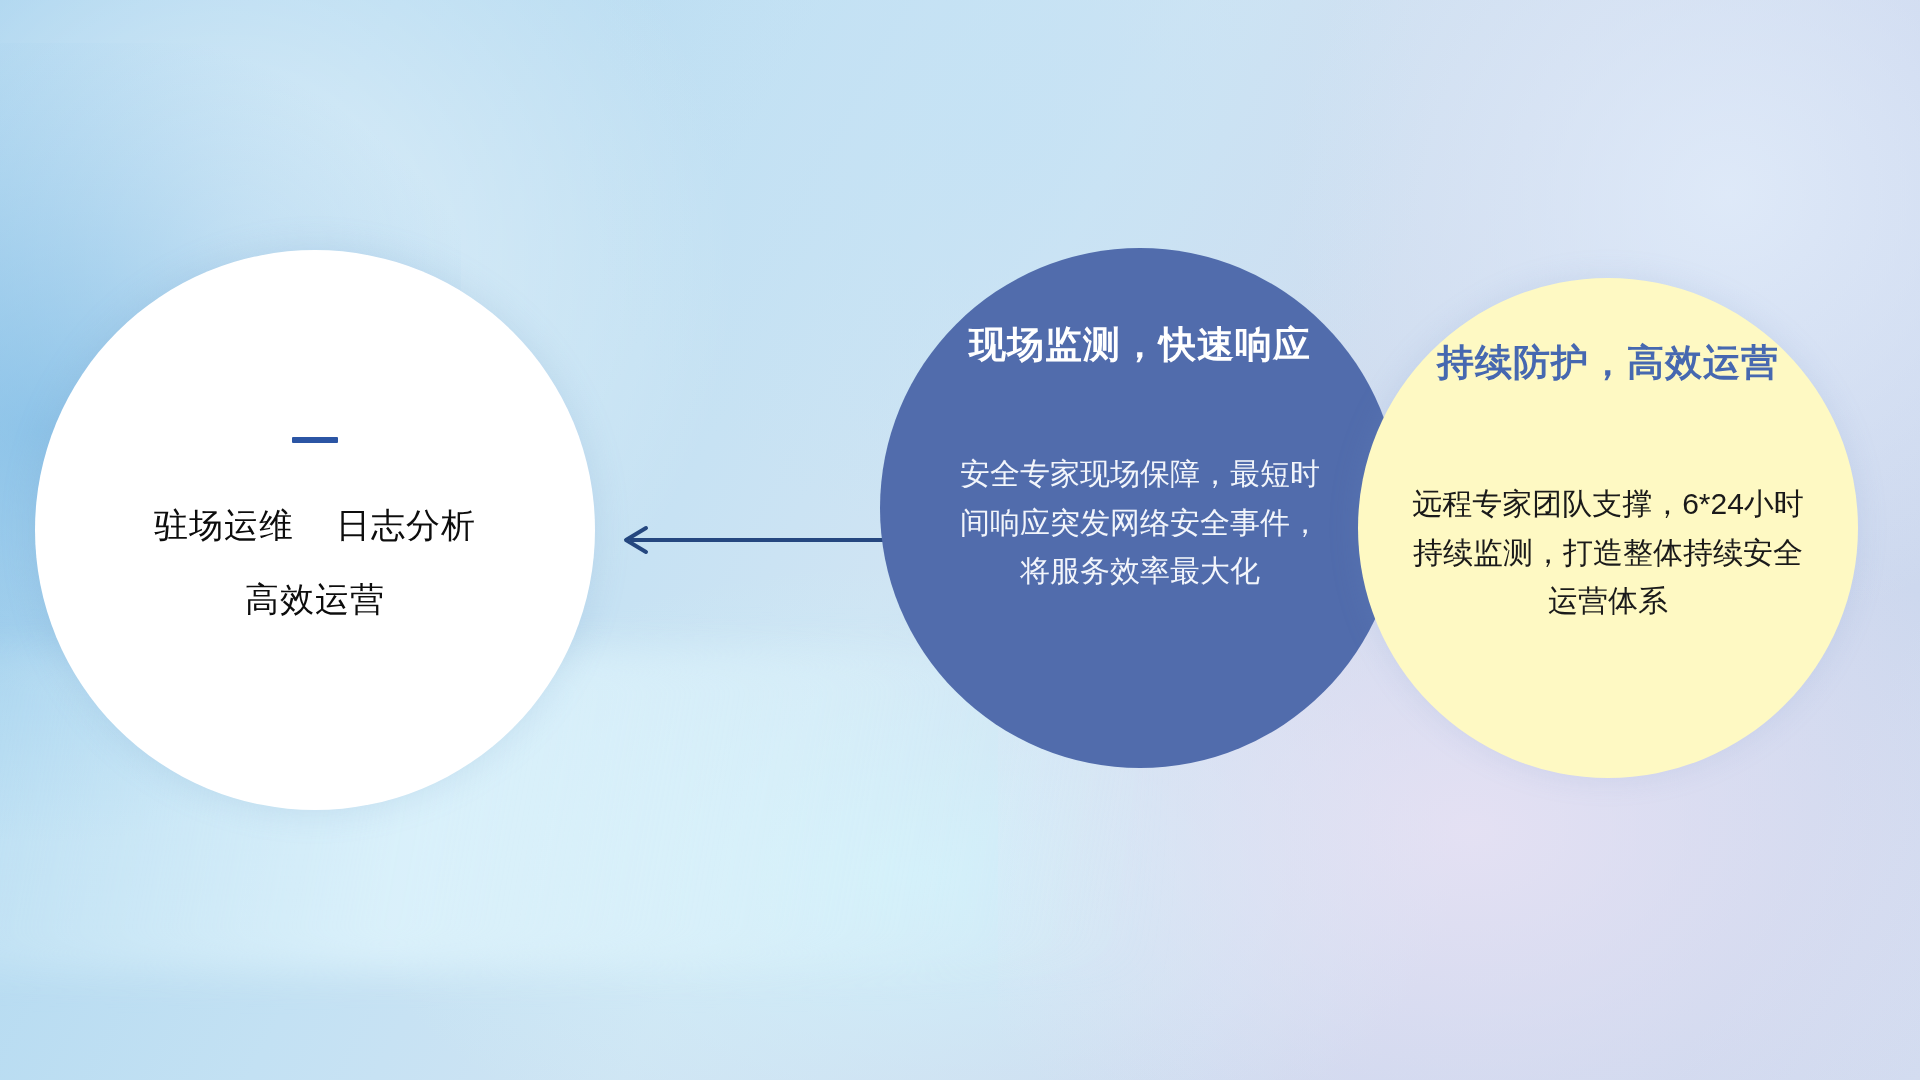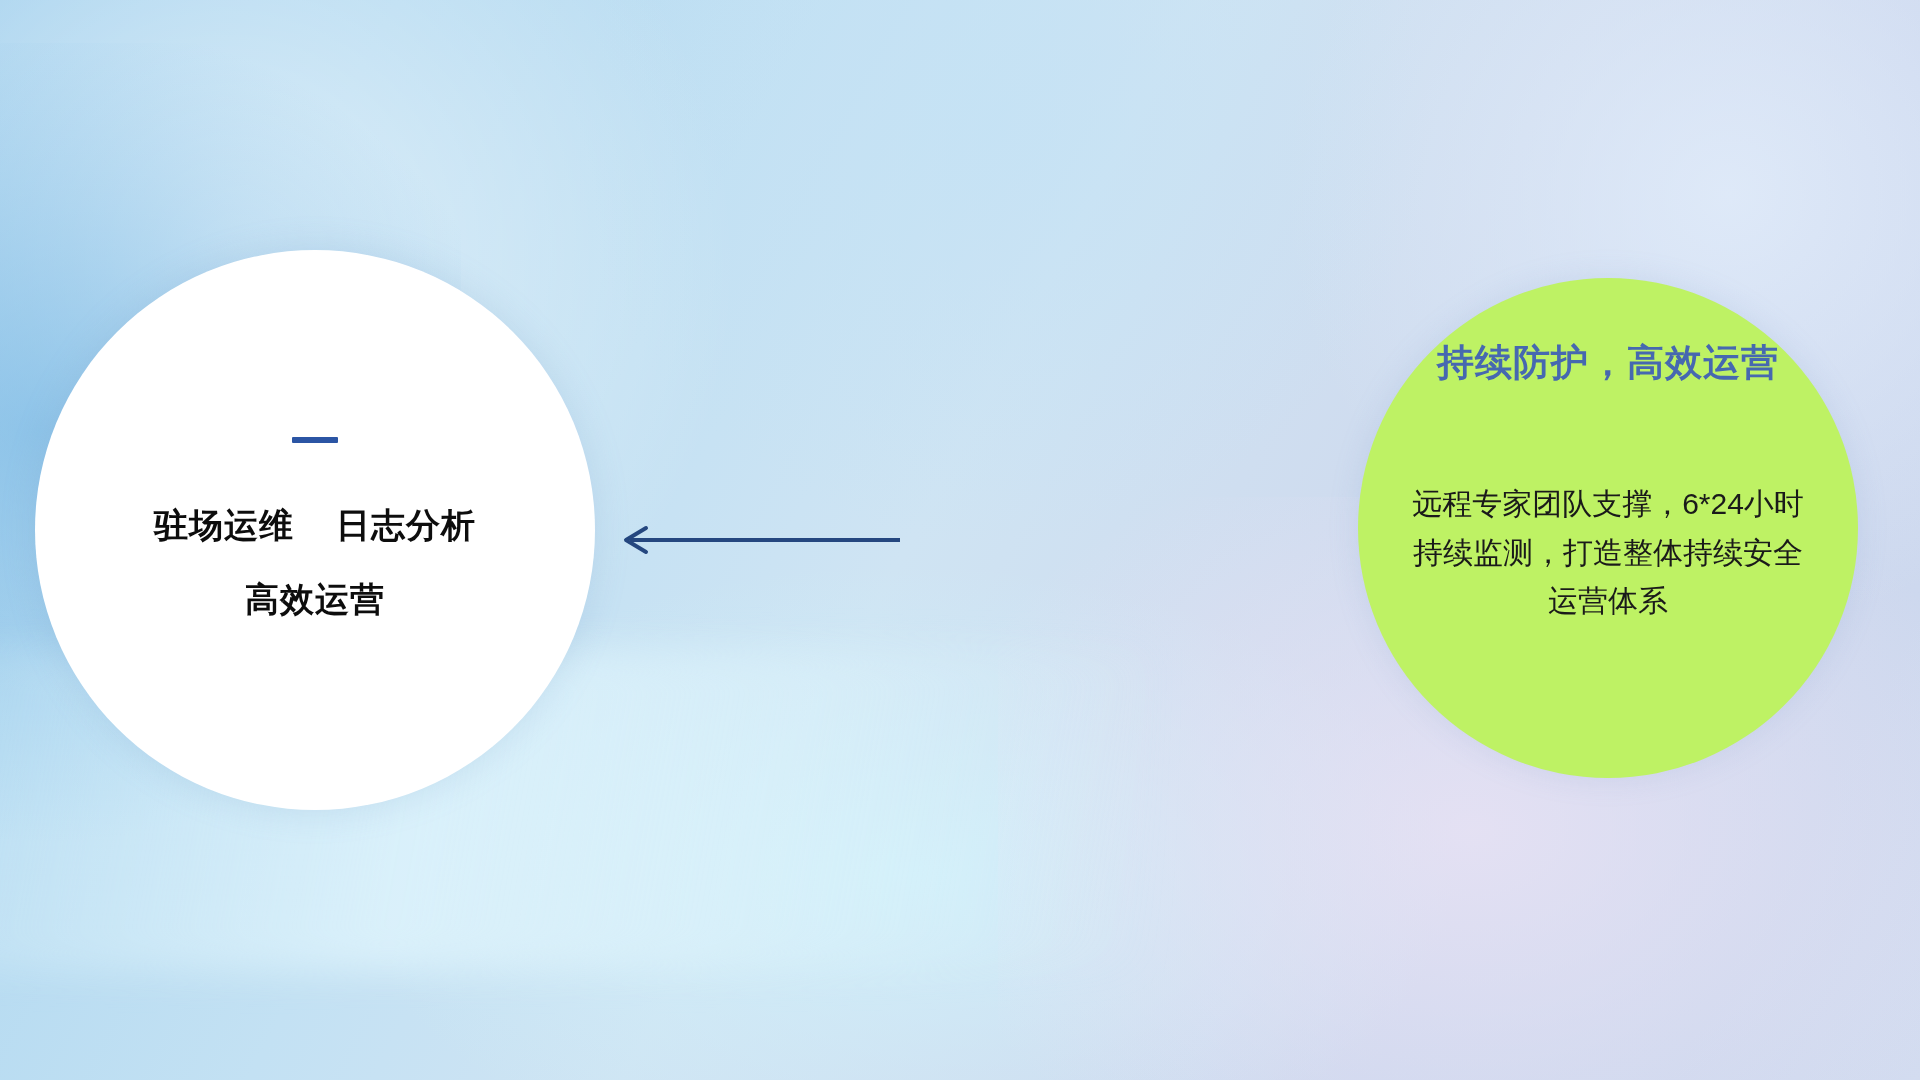--- a/index.html
+++ b/index.html
@@ -72,42 +72,42 @@
     z-index:3;
     box-shadow:0 0 34px rgba(120,160,200,.22);
   }
   .circle-mid{
     left:880px; top:248px; width:520px; height:520px;
     background:#516cac;
     z-index:4;
   }
   .circle-right{
     left:1358px; top:278px; width:500px; height:500px;
-    background:#bef264;
+    background:#fef9c3;
     z-index:5;
     box-shadow:0 0 30px rgba(120,150,200,.18);
   }
 
   .circle-inner{
     position:absolute; inset:0;
     display:flex; flex-direction:column; align-items:center; justify-content:center;
     text-align:center;
   }
 
   
   .left-inner{ padding:0 58px; }
   .blue-dash{
     width:46px; height:6px; background:#2b55a4; border-radius:1px;
     margin-bottom:60px;
   }
   .left-lines{
     display:flex; flex-direction:column; gap:28px; align-items:center;
   }
   .left-line{
-    font-size:34px; font-weight:bold; color:#0d0d0d; letter-spacing:1px;
+    font-size:34px; font-weight:normal; color:#0d0d0d; letter-spacing:1px;
     white-space:pre;
   }
 
   
   .mid-inner{ padding:0 66px; justify-content:flex-start; padding-top:72px; }
   .mid-title{
     font-size:37px; font-weight:bold; color:#ffffff; letter-spacing:1px;
     white-space:nowrap;
   }
   .mid-body{
@@ -152,20 +152,26 @@
   <div class="circle circle-left">
     <div class="circle-inner left-inner">
       <div class="blue-dash"></div>
       <div class="left-lines">
         <div class="left-line">驻场运维    日志分析</div>
         <div class="left-line">高效运营</div>
       </div>
     </div>
   </div>
 
+  <div class="circle circle-mid">
+    <div class="circle-inner mid-inner">
+      <div class="mid-title">现场监测，快速响应</div>
+      <div class="mid-body">安全专家现场保障，最短时间响应突发网络安全事件，将服务效率最大化</div>
+    </div>
+  </div>
 
   <div class="circle circle-right">
     <div class="circle-inner right-inner">
       <div class="right-title">持续防护，高效运营</div>
       <div class="right-body">远程专家团队支撑，6*24小时持续监测，打造整体持续安全运营体系</div>
     </div>
   </div>
 
 </div>
 

